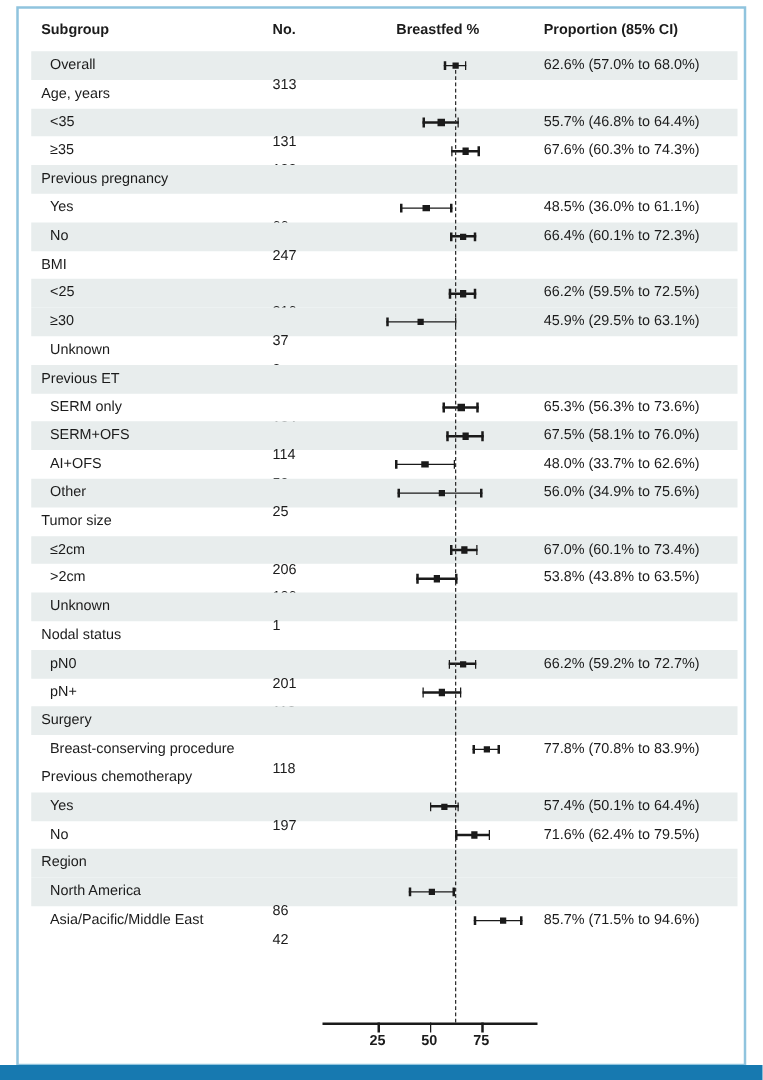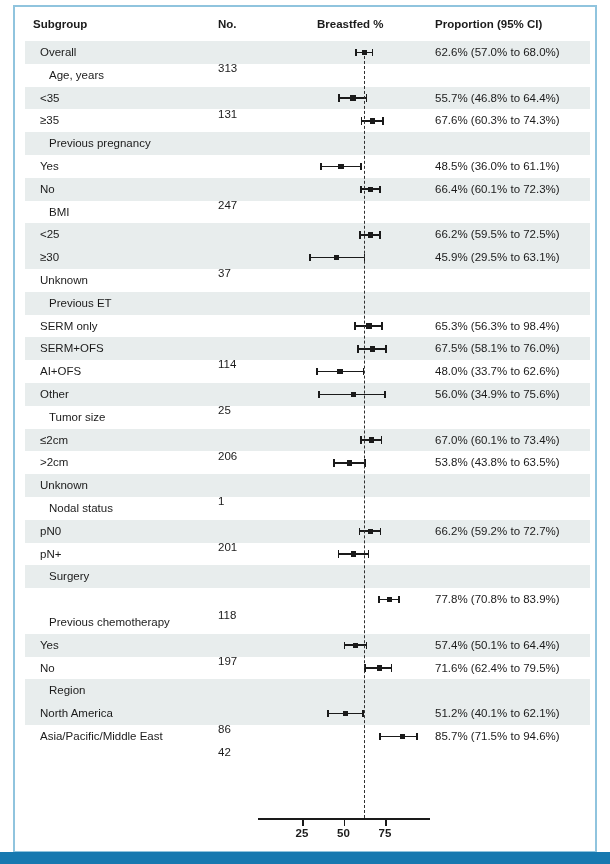--- a/index.html
+++ b/index.html
@@ -12,21 +12,21 @@
   .frame{position:absolute;left:13px;top:5px;width:580px;height:844px;border:2px solid var(--frame,#90c4de)}
   .hdr span{position:absolute;top:18px;font-weight:bold;font-size:11.5px;white-space:nowrap}
   .h-subgroup{left:33px}
   .h-no{left:218px}
   .h-breastfed{left:317px}
   .h-prop{left:435px}
   #rows{position:absolute;left:25px;top:41px;width:565px}
   .row{position:relative;height:22.8px;font-size:11.5px}
   .row.shade{background:var(--shade,#e8eded)}
   .lab{position:absolute;left:15px;top:0;line-height:22.8px;white-space:nowrap}
-  .lab.grp{left:24px}
+  .lab.grp{left:8px}
   .nval{position:absolute;left:193px;top:16px;line-height:22.8px}
   .citext{position:absolute;left:410px;top:0;line-height:22.8px;white-space:nowrap}
   .ciline{position:absolute;top:10.6px;height:1.6px;background:var(--ink,#1a1a1a)}
   .cicap{position:absolute;top:7.8px;width:1.6px;height:7.4px;background:var(--ink,#1a1a1a)}
   .mk{position:absolute;top:8.8px;width:5.4px;height:5.4px;background:var(--ink,#1a1a1a)}
   .refline{position:absolute;left:363.7px;top:56px;height:762px;width:0;border-left:1.4px dashed #2e2e2e}
   .axisline{position:absolute;left:258px;top:818px;width:172px;height:1.6px;background:var(--ink,#1a1a1a)}
   .tick{position:absolute;top:818px;width:1.6px;height:8px;background:var(--ink,#1a1a1a)}
   .ticklab{position:absolute;top:827px;width:26px;text-align:center;font-size:11.5px;font-weight:bold}
   .bottombar{position:absolute;left:0;top:852px;width:610px;height:12px;background:var(--bar,#1779b0)}
@@ -34,21 +34,21 @@
 </head>
 <body>
 
 <div class="fig">
   <div class="frame"></div>
 
   <div class="hdr">
     <span class="h-subgroup">Subgroup</span>
     <span class="h-no">No.</span>
     <span class="h-breastfed">Breastfed %</span>
-    <span class="h-prop">Proportion (95% CI)</span>
+    <span class="h-prop">Proportion (85% CI)</span>
   </div>
 
   <div id="rows">
       <div class="row shade">
         <span class="lab">Overall</span>
         <span class="nval">313</span>
         <span class="ciline" style="left: 330.12px; width: 18.26px;"></span>
         <span class="cicap" style="left: 330.12px;"></span>
         <span class="cicap" style="left: 346.78px;"></span>
         <span class="mk" style="left: 336.716px;"></span>
@@ -124,21 +124,21 @@
       <div class="row shade">
         <span class="lab grp">Previous ET</span>
       </div>
       <div class="row">
         <span class="lab">SERM only</span>
         <span class="nval">124</span>
         <span class="ciline" style="left: 328.958px; width: 28.718px;"></span>
         <span class="cicap" style="left: 328.958px;"></span>
         <span class="cicap" style="left: 356.076px;"></span>
         <span class="mk" style="left: 341.198px;"></span>
-        <span class="citext">65.3% (56.3% to 98.4%)</span>
+        <span class="citext">65.3% (56.3% to 73.6%)</span>
       </div>
       <div class="row shade">
         <span class="lab">SERM+OFS</span>
         <span class="nval">114</span>
         <span class="ciline" style="left: 331.946px; width: 29.714px;"></span>
         <span class="cicap" style="left: 331.946px;"></span>
         <span class="cicap" style="left: 360.06px;"></span>
         <span class="mk" style="left: 344.85px;"></span>
         <span class="citext">67.5% (58.1% to 76.0%)</span>
       </div>
@@ -202,20 +202,21 @@
         <span class="nval">112</span>
         <span class="ciline" style="left: 312.856px; width: 31.54px;"></span>
         <span class="cicap" style="left: 312.856px;"></span>
         <span class="cicap" style="left: 342.796px;"></span>
         <span class="mk" style="left: 326.092px;"></span>
       </div>
       <div class="row shade">
         <span class="lab grp">Surgery</span>
       </div>
       <div class="row">
+        <span class="lab">Breast-conserving procedure</span>
         <span class="nval">118</span>
         <span class="ciline" style="left: 353.028px; width: 21.746px;"></span>
         <span class="cicap" style="left: 353.028px;"></span>
         <span class="cicap" style="left: 373.174px;"></span>
         <span class="mk" style="left: 361.948px;"></span>
         <span class="citext">77.8% (70.8% to 83.9%)</span>
       </div>
       <div class="row">
         <span class="lab grp">Previous chemotherapy</span>
       </div>
@@ -240,21 +241,20 @@
       <div class="row shade">
         <span class="lab grp">Region</span>
       </div>
       <div class="row shade">
         <span class="lab">North America</span>
         <span class="nval">86</span>
         <span class="ciline" style="left: 302.066px; width: 36.52px;"></span>
         <span class="cicap" style="left: 302.066px;"></span>
         <span class="cicap" style="left: 336.986px;"></span>
         <span class="mk" style="left: 317.792px;"></span>
-        <span class="citext">51.2% (40.1% to 62.1%)</span>
       </div>
       <div class="row">
         <span class="lab">Asia/Pacific/Middle East</span>
         <span class="nval">42</span>
         <span class="ciline" style="left: 354.19px; width: 38.346px;"></span>
         <span class="cicap" style="left: 354.19px;"></span>
         <span class="cicap" style="left: 390.936px;"></span>
         <span class="mk" style="left: 375.062px;"></span>
         <span class="citext">85.7% (71.5% to 94.6%)</span>
       </div>

